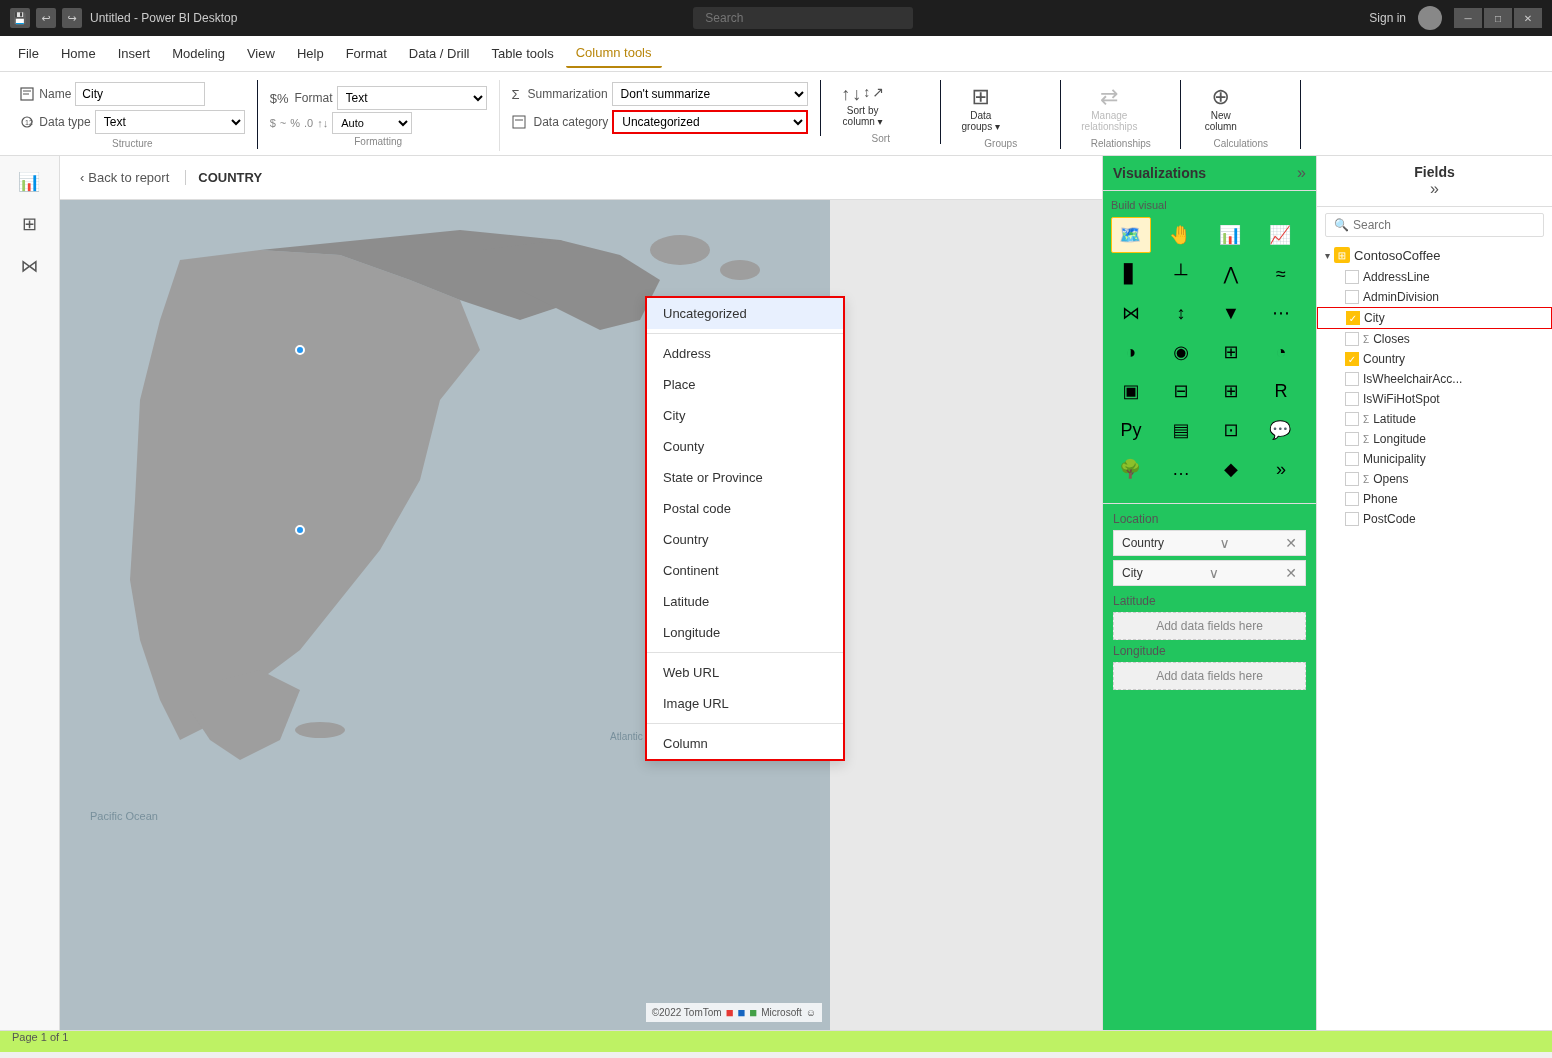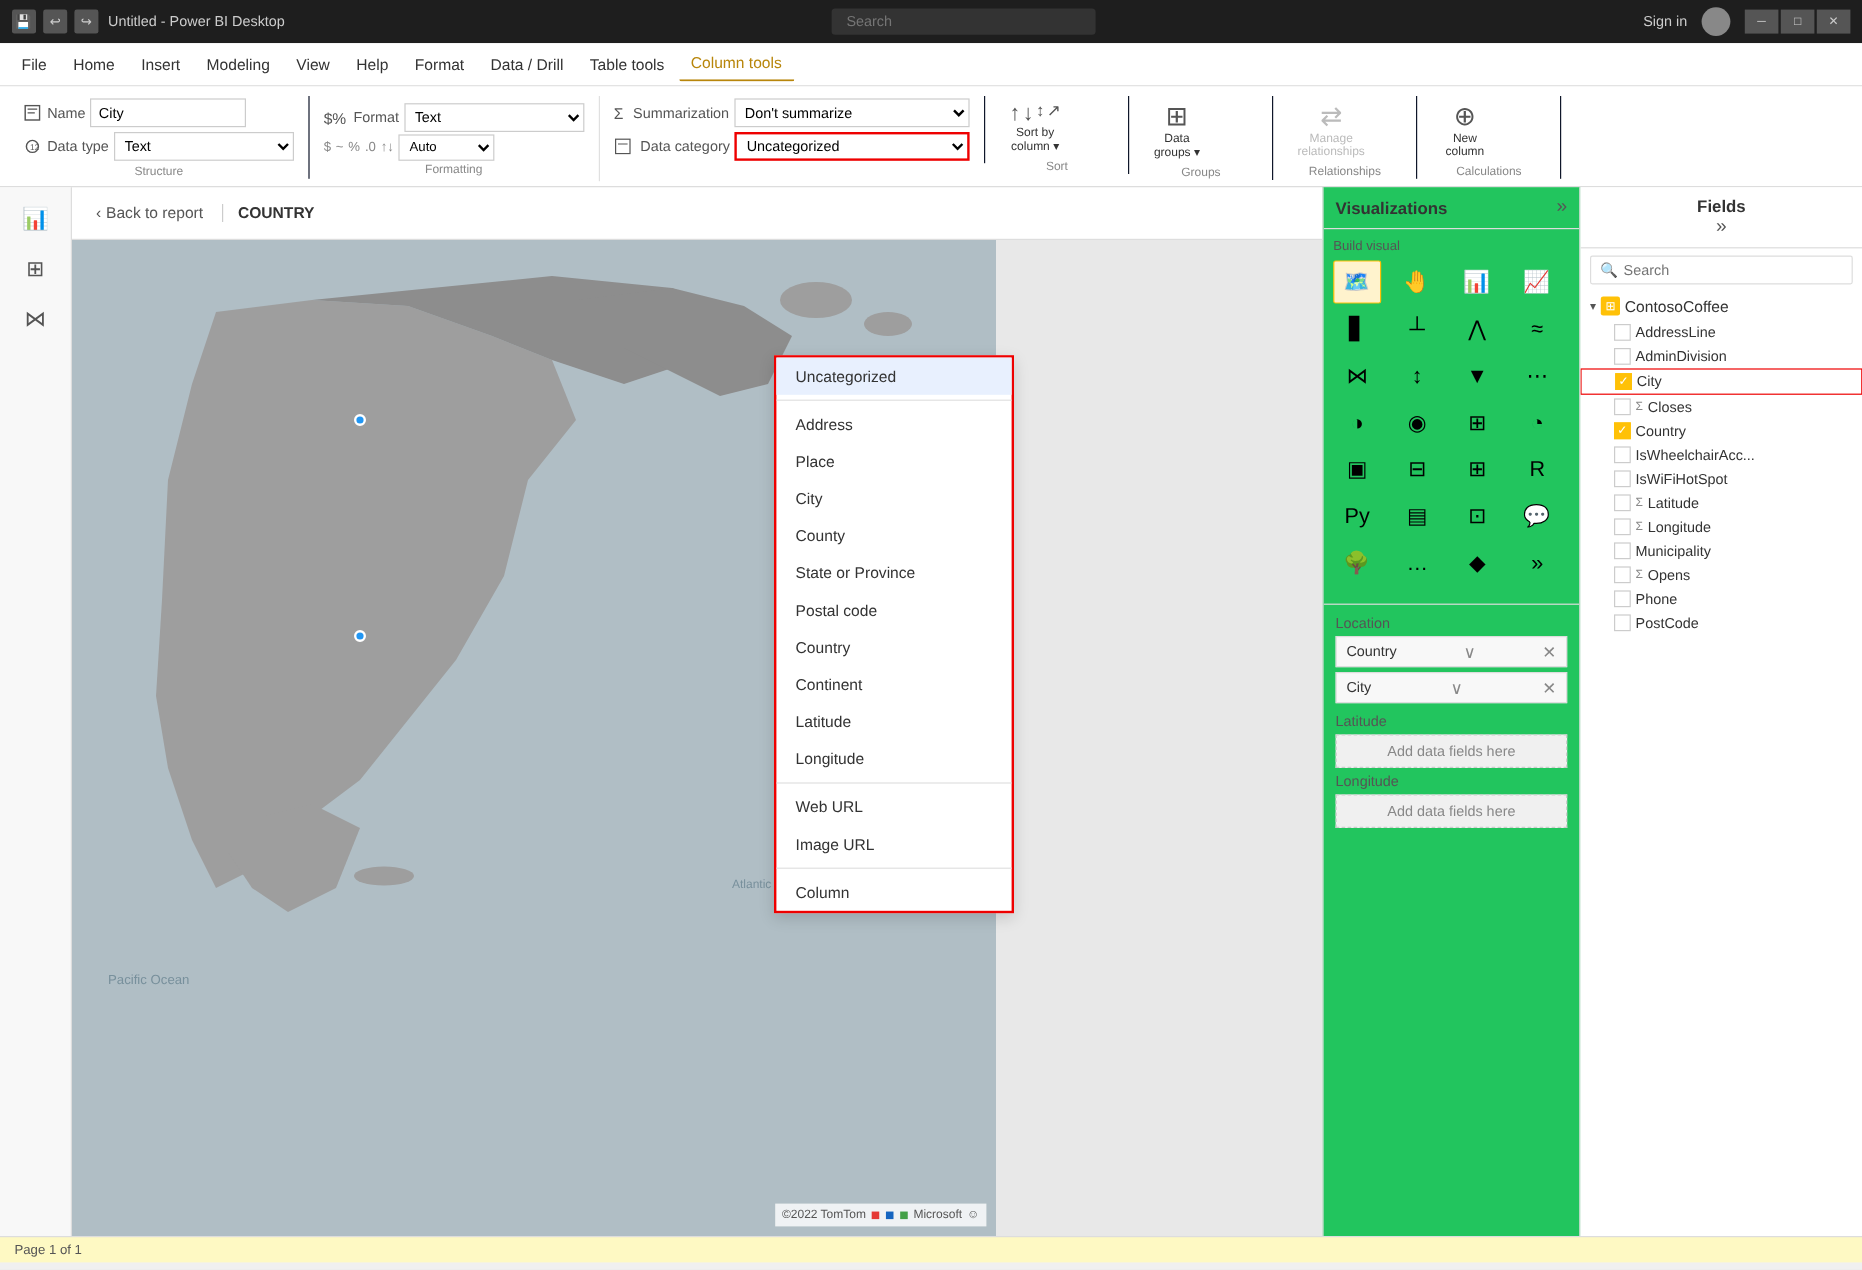--- a/index.html
+++ b/index.html
@@ -89,21 +89,21 @@
     .table-icon { width: 16px; height: 16px; background: #ffc107; border-radius: 2px; display: flex; align-items: center; justify-content: center; font-size: 10px; color: #fff; }
     .table-name { font-size: 13px; color: #333; font-weight: 500; }
     .field-item { display: flex; align-items: center; gap: 4px; padding: 3px 8px 3px 28px; cursor: pointer; }
     .field-item.active-field { border: 1.5px solid #e00; background: #fff; }
     .field-checkbox { width: 14px; height: 14px; border: 1px solid #ccc; display: flex; align-items: center; justify-content: center; font-size: 10px; flex-shrink: 0; }
     .field-checkbox.checked { background: #ffc107; border-color: #ffc107; color: #fff; }
     .field-name { font-size: 12px; color: #333; }
     .field-sigma { color: #888; font-size: 10px; }
 
     
-    .status-bar { height: 22px; background: #fef9c3; border-top: 1px solid #ddd; display: flex; align-items: center; padding: 0 12px; }
+    .status-bar { height: 22px; background: #bef264; border-top: 1px solid #ddd; display: flex; padding: 0 12px; }
     .status-text { font-size: 11px; color: #555; }
 
     .ribbon-format-group { display: flex; flex-direction: column; padding: 4px 12px; border-right: 1px solid #e0e0e0; }
     .format-row { display: flex; align-items: center; gap: 4px; }
     .map-credits { position: absolute; bottom: 8px; right: 8px; display: flex; align-items: center; gap: 4px; font-size: 10px; color: #555; background: rgba(255,255,255,0.8); padding: 2px 6px; }
 
     .map-dot { position: absolute; width: 10px; height: 10px; background: #2196f3; border-radius: 50%; border: 2px solid #fff; }
   </style>
 </head>
 <body>

